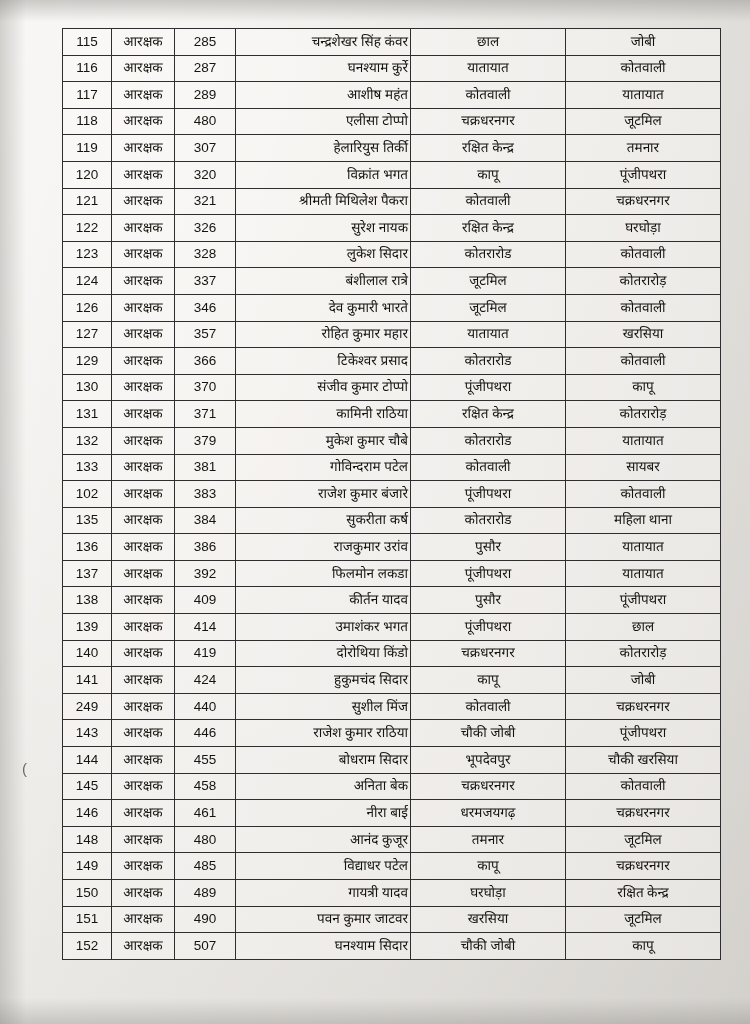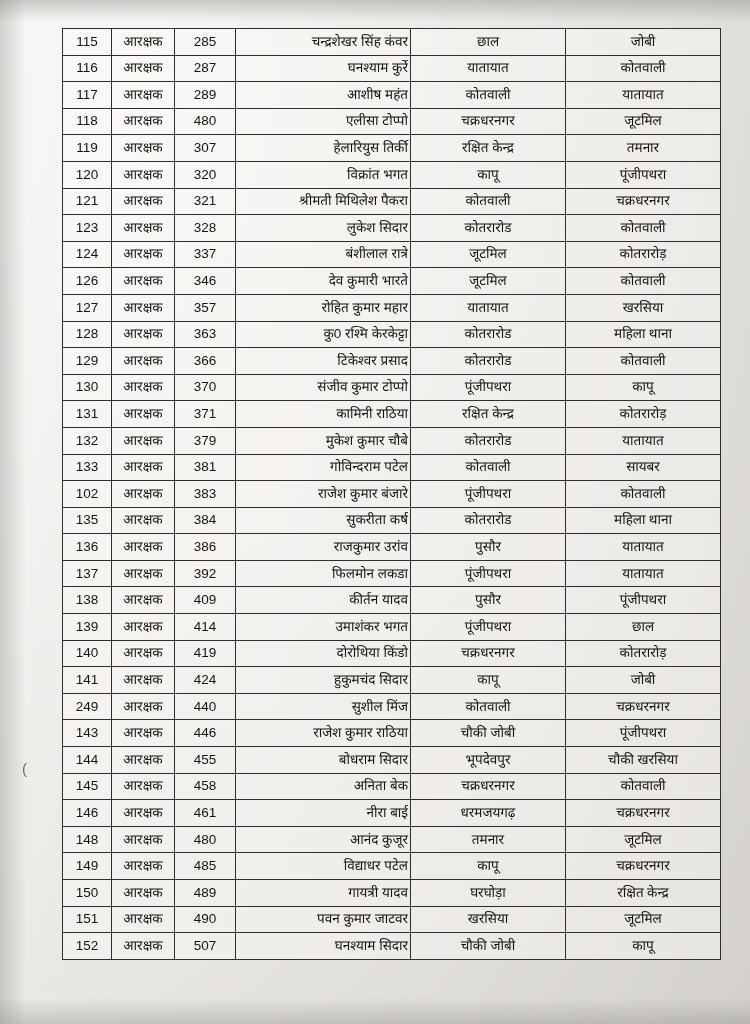--- a/index.html
+++ b/index.html
@@ -179,20 +179,28 @@
           </tr>
           <tr>
             <td class="c-sno">121</td>
             <td class="c-rank">आरक्षक</td>
             <td class="c-num">321</td>
             <td class="c-name">श्रीमती मिथिलेश पैकरा</td>
             <td class="c-from">कोतवाली</td>
             <td class="c-to">चक्रधरनगर</td>
           </tr>
           <tr>
+            <td class="c-sno">122</td>
+            <td class="c-rank">आरक्षक</td>
+            <td class="c-num">326</td>
+            <td class="c-name">सुरेश नायक</td>
+            <td class="c-from">रक्षित केन्द्र</td>
+            <td class="c-to">घरघोड़ा</td>
+          </tr>
+          <tr>
             <td class="c-sno">123</td>
             <td class="c-rank">आरक्षक</td>
             <td class="c-num">328</td>
             <td class="c-name">लुकेश सिदार</td>
             <td class="c-from">कोतरारोड</td>
             <td class="c-to">कोतवाली</td>
           </tr>
           <tr>
             <td class="c-sno">124</td>
             <td class="c-rank">आरक्षक</td>
@@ -209,28 +217,20 @@
             <td class="c-from">जूटमिल</td>
             <td class="c-to">कोतवाली</td>
           </tr>
           <tr>
             <td class="c-sno">127</td>
             <td class="c-rank">आरक्षक</td>
             <td class="c-num">357</td>
             <td class="c-name">रोहित कुमार महार</td>
             <td class="c-from">यातायात</td>
             <td class="c-to">खरसिया</td>
-          </tr>
-          <tr>
-            <td class="c-sno">128</td>
-            <td class="c-rank">आरक्षक</td>
-            <td class="c-num">363</td>
-            <td class="c-name">कु0 रश्मि केरकेट्टा</td>
-            <td class="c-from">कोतरारोड</td>
-            <td class="c-to">महिला थाना</td>
           </tr>
           <tr>
             <td class="c-sno">129</td>
             <td class="c-rank">आरक्षक</td>
             <td class="c-num">366</td>
             <td class="c-name">टिकेश्वर प्रसाद</td>
             <td class="c-from">कोतरारोड</td>
             <td class="c-to">कोतवाली</td>
           </tr>
           <tr>

